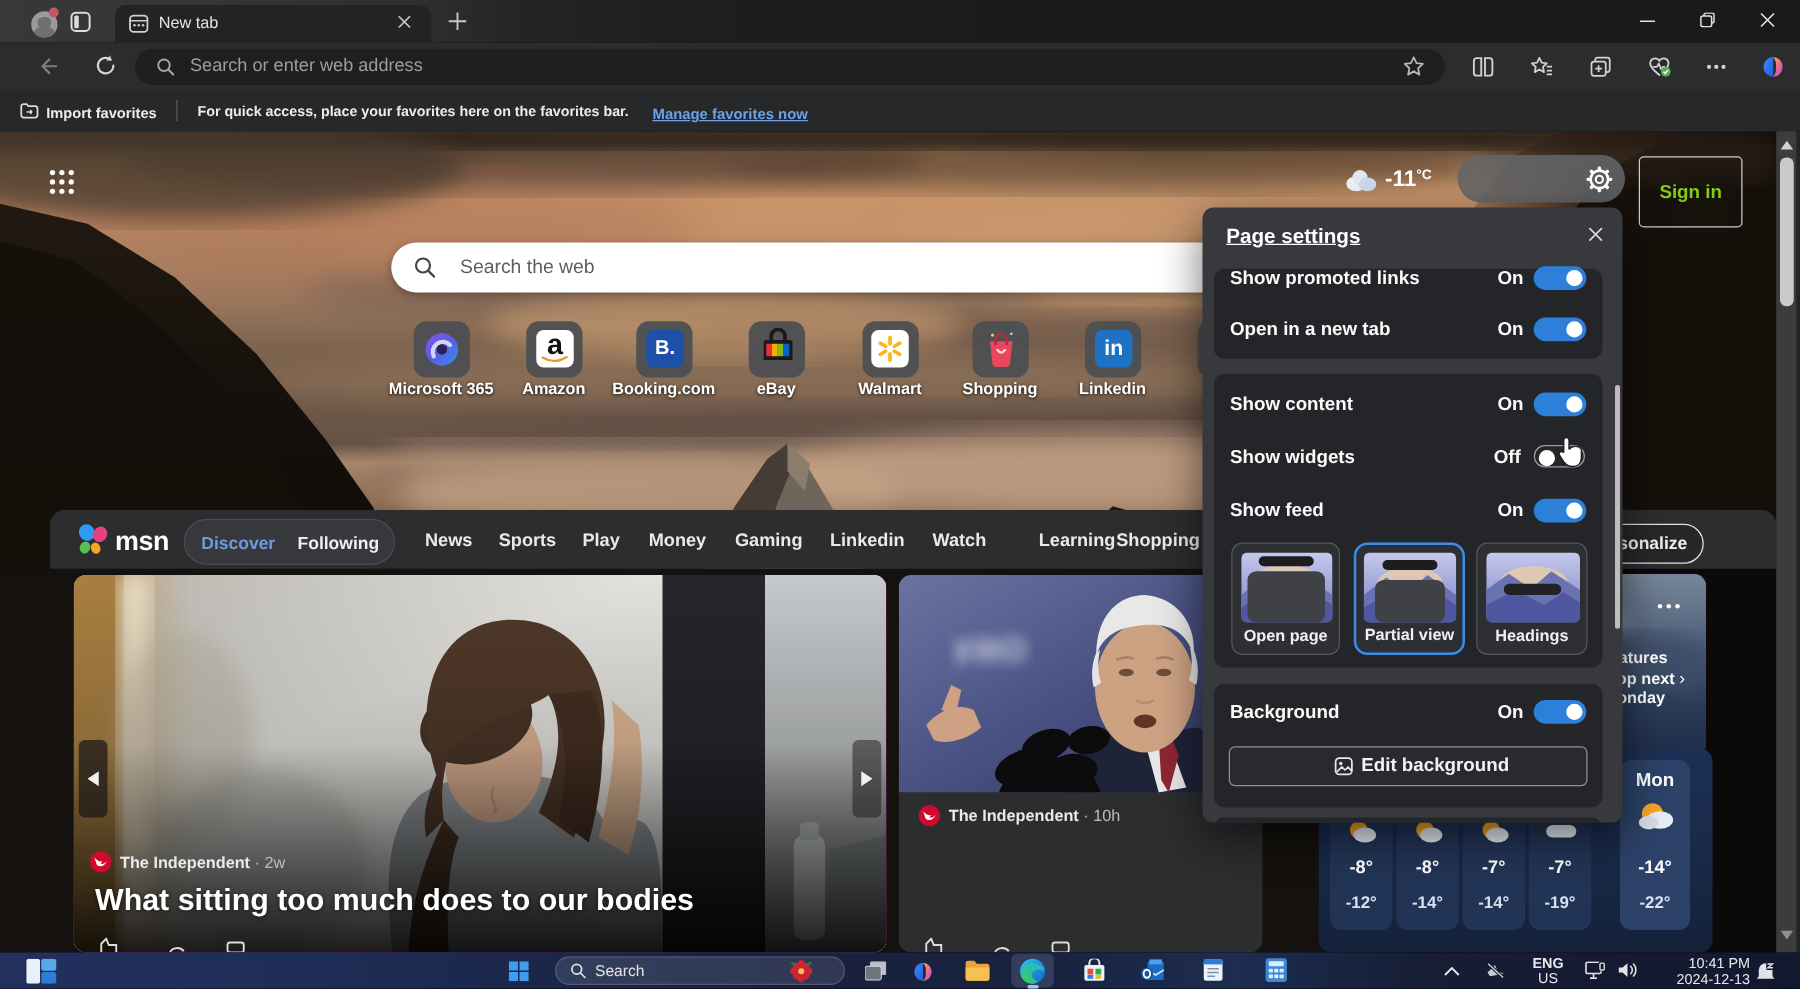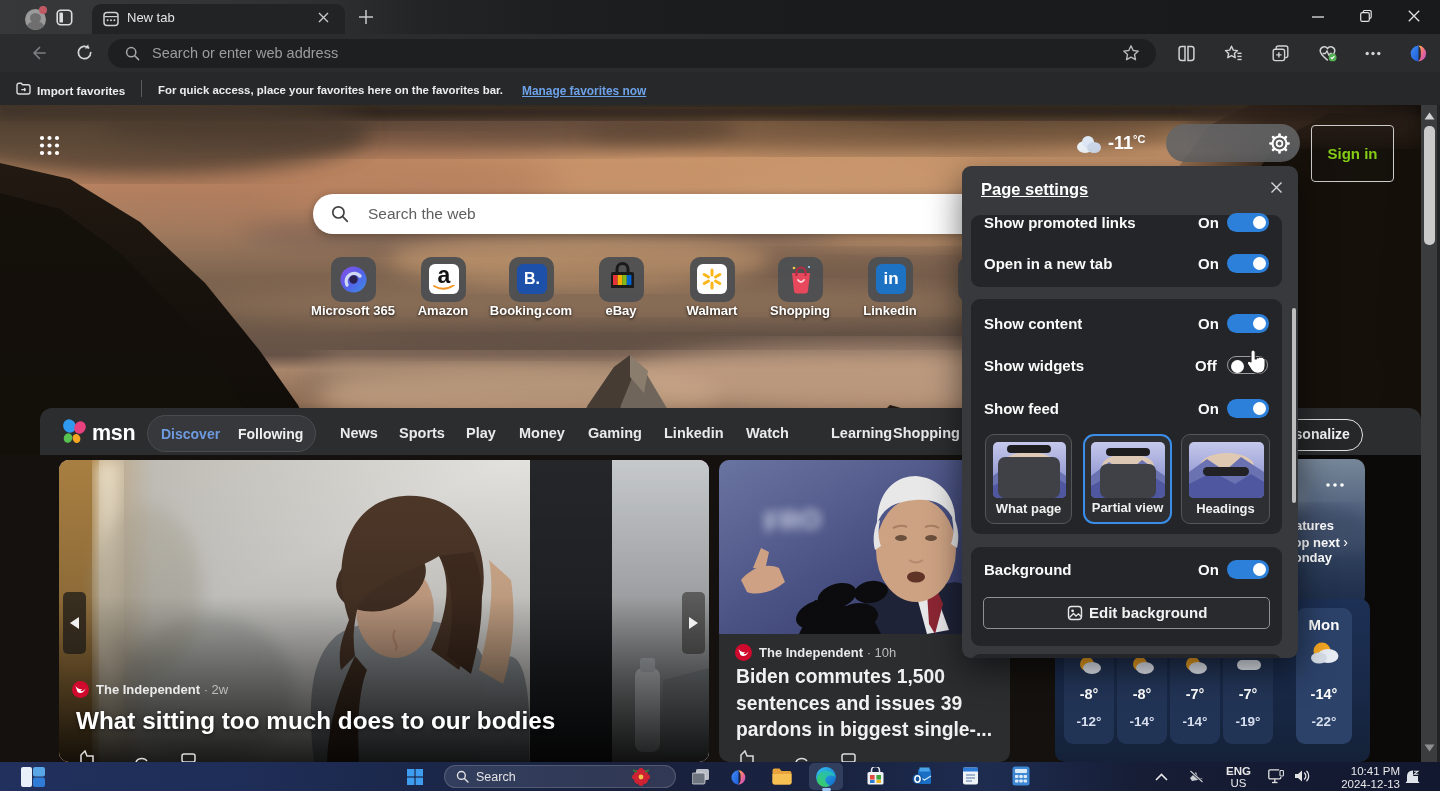--- a/index.html
+++ b/index.html
@@ -473,21 +473,20 @@
         </g>
 
         <path d="M22 120 C32 108 48 102 60 108 L66 122 C54 132 38 136 28 132 Z" fill="#cfa184"></path>
         <path d="M34 108 L42 88 L50 92 L46 110 Z" fill="#cfa184"></path>
       </svg>
       <div class="abs" style="left:16px;top:184px;width:17px;height:17px;border-radius:50%;background:#cf0a2c;"></div>
       <svg class="abs" style="left:19px;top:188px;" width="11" height="9" viewBox="0 0 11 9">
           <path d="M0.5 1 C3 4 5 4.5 7 4 L5.5 6 C7.5 6.5 9 5.5 10.5 3.5 C9 8 5 9 2.5 7 Z" fill="#fff"></path>
         </svg>
       <div class="abs" style="left:40px;top:185px;color:#eaeaea;font-size:13px;font-weight:600;">The Independent <span style="color:#bdbdbd;font-weight:400;">· 10h</span></div>
-      <div class="abs" style="left:17px;top:204px;width:280px;color:#f1f1f1;font-size:19.3px;font-weight:700;line-height:26.5px;white-space:nowrap;">Biden commutes 1,500<br>sentences and issues 39<br>pardons in biggest single-...</div>
       <svg class="abs" style="left:20px;top:290px;" width="170" height="12" viewBox="0 0 170 12" fill="none" stroke="#dcdcdc" stroke-width="1.5">
         <path d="M2 12 v-7 l4 -4 l2 5 h6 v6"></path>
           <path d="M57 12 a6 5 0 0 1 11 -1"></path>
           <rect x="103" y="4" width="13" height="8" rx="2"></rect>
       </svg>
     </div>
 
     <div class="abs" style="left:1200px;top:354px;width:165px;height:147px;border-radius:10px;overflow:hidden;">
       <svg class="abs" style="left:0;top:0;" width="165" height="147" viewBox="0 0 165 147">
         <defs>
@@ -619,21 +618,21 @@
         </svg>
       <div class="thumb" style="left:23px;width:87px;">
         <svg class="timg" style="width:73px;" width="73" height="56" viewBox="0 0 73 56">
           <rect width="73" height="56" fill="url(#thsky)"></rect>
           <ellipse cx="36" cy="22" rx="26" ry="12" fill="#e8cdaa" opacity="0.8"></ellipse>
           <polygon points="0,34 18,20 34,32 50,18 73,34 73,56 0,56" fill="#6a72b2"></polygon>
           <polygon points="0,44 22,32 44,44 60,34 73,42 73,56 0,56" fill="#4e57a0"></polygon>
           <rect x="14" y="3" width="44" height="8" rx="4" fill="#1d1d20"></rect>
           <rect x="5" y="15" width="62" height="41" rx="7" fill="#404146"></rect>
         </svg>
-        <div class="tlbl">What page</div>
+        <div class="tlbl">Open page</div>
       </div>
       <div class="thumb" style="left:219px;width:89px;">
         <svg class="timg" style="width:75px;" width="75" height="56" viewBox="0 0 75 56">
           <rect width="75" height="56" fill="url(#thsky)"></rect>
           <ellipse cx="38" cy="24" rx="27" ry="13" fill="#e8cdaa" opacity="0.85"></ellipse>
           <polygon points="0,30 18,17 36,29 52,15 75,30 75,56 0,56" fill="#6a72b2"></polygon>
           <polygon points="0,42 24,30 46,42 62,32 75,40 75,56 0,56" fill="#4e57a0"></polygon>
           <rect x="14" y="25" width="46" height="9" rx="4.5" fill="#222226"></rect>
         </svg>
         <div class="tlbl">Headings</div>

